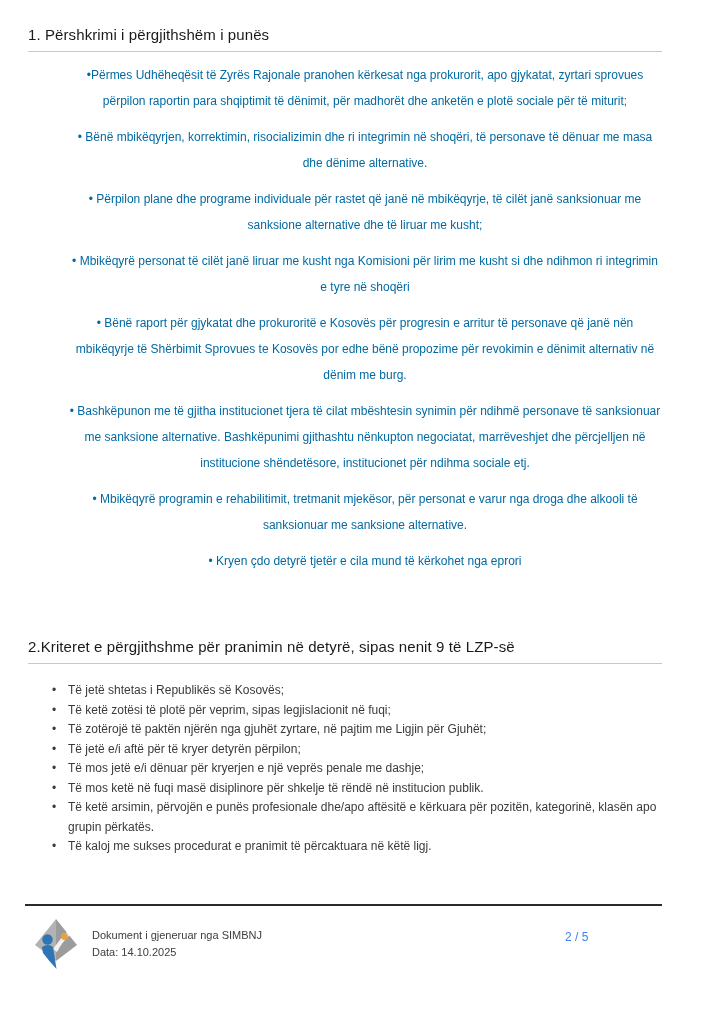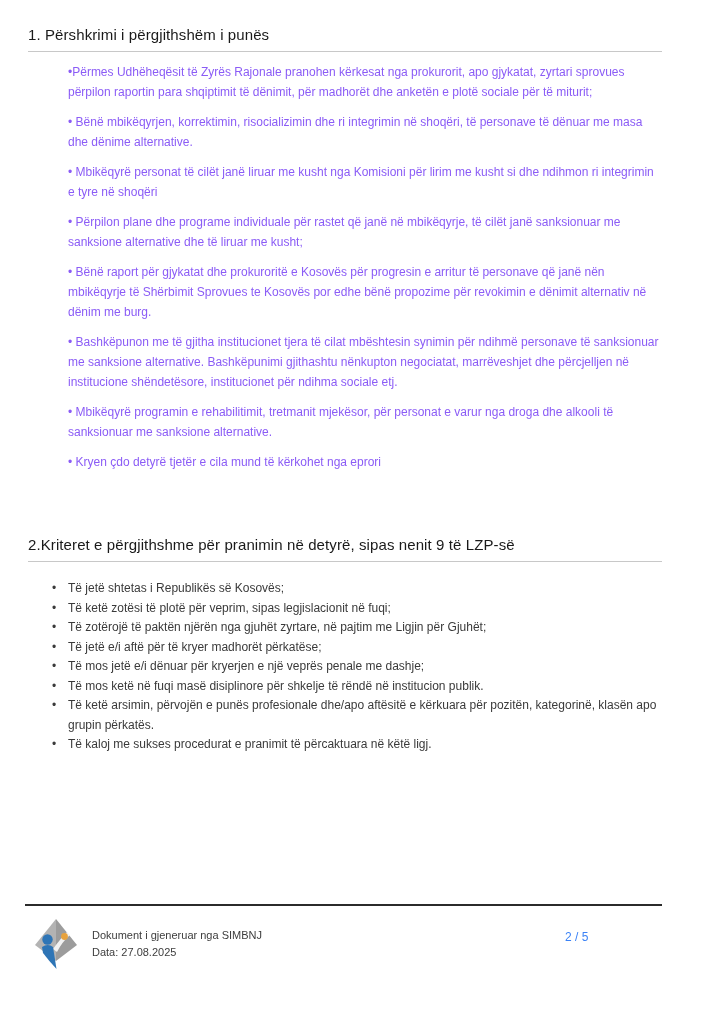--- a/index.html
+++ b/index.html
@@ -22,24 +22,24 @@
     letter-spacing: 0.1px;
   }
   .title-rule {
     height: 0;
     border-bottom: 1px solid #c8c8c8;
     margin-top: 8px;
   }
   .paras { margin-left: 40px; margin-top: 2px; }
   .duty-paragraph {
     font-size: 12px;
-    line-height: 20px;
-    color: #8b5cf6;
+    line-height: 26px;
+    color: #0369a1;
     margin: 10px 0;
-    text-align: left;
+    text-align: center;
   }
   .section-criteria { margin-top: 64px; }
   .criteria-list {
     list-style: none;
     margin-top: 17px;
     padding-left: 24px;
   }
   .criterion {
     display: flex;
     font-size: 12px;
@@ -81,22 +81,22 @@
 <body>
 
 <div class="content">
 
   <section>
     <div class="section-title">1. Përshkrimi i përgjithshëm i punës</div>
     <div class="title-rule"></div>
     <div class="paras">
       <p class="duty-paragraph">•Përmes Udhëheqësit të Zyrës Rajonale pranohen kërkesat nga prokurorit, apo gjykatat, zyrtari sprovues përpilon raportin para shqiptimit të dënimit, për madhorët dhe anketën e plotë sociale për të miturit;</p>
       <p class="duty-paragraph">• Bënë mbikëqyrjen, korrektimin, risocializimin dhe ri integrimin në shoqëri, të personave të dënuar me masa dhe dënime alternative.</p>
+      <p class="duty-paragraph">• Përpilon plane dhe programe individuale për rastet që janë në mbikëqyrje, të cilët janë sanksionuar me sanksione alternative dhe të liruar me kusht;</p>
       <p class="duty-paragraph">• Mbikëqyrë personat të cilët janë liruar me kusht nga Komisioni për lirim me kusht si dhe ndihmon ri integrimin e tyre në shoqëri</p>
-      <p class="duty-paragraph">• Përpilon plane dhe programe individuale për rastet që janë në mbikëqyrje, të cilët janë sanksionuar me sanksione alternative dhe të liruar me kusht;</p>
       <p class="duty-paragraph">• Bënë raport për gjykatat dhe prokuroritë e Kosovës për progresin e arritur të personave që janë nën mbikëqyrje të Shërbimit Sprovues te Kosovës por edhe bënë propozime për revokimin e dënimit alternativ në dënim me burg.</p>
       <p class="duty-paragraph">• Bashkëpunon me të gjitha institucionet tjera të cilat mbështesin synimin për ndihmë personave të sanksionuar me sanksione alternative. Bashkëpunimi gjithashtu nënkupton negociatat, marrëveshjet dhe përcjelljen në institucione shëndetësore, institucionet për ndihma sociale etj.</p>
       <p class="duty-paragraph">• Mbikëqyrë programin e rehabilitimit, tretmanit mjekësor, për personat e varur nga droga dhe alkooli të sanksionuar me sanksione alternative.</p>
       <p class="duty-paragraph">• Kryen çdo detyrë tjetër e cila mund të kërkohet nga eprori</p>
     </div>
   </section>
 
   <section class="section-criteria">
     <div class="section-title">2.Kriteret e përgjithshme për pranimin në detyrë, sipas nenit 9 të LZP-së</div>
     <div class="title-rule"></div>
@@ -108,21 +108,21 @@
       <li class="criterion">
           <span class="bullet-marker">•</span>
           <span>Të ketë zotësi të plotë për veprim, sipas legjislacionit në fuqi;</span>
         </li>
       <li class="criterion">
           <span class="bullet-marker">•</span>
           <span>Të zotërojë të paktën njërën nga gjuhët zyrtare, në pajtim me Ligjin për Gjuhët;</span>
         </li>
       <li class="criterion">
           <span class="bullet-marker">•</span>
-          <span>Të jetë e/i aftë për të kryer madhorët përkatëse;</span>
+          <span>Të jetë e/i aftë për të kryer detyrën përpilon;</span>
         </li>
       <li class="criterion">
           <span class="bullet-marker">•</span>
           <span>Të mos jetë e/i dënuar për kryerjen e një veprës penale me dashje;</span>
         </li>
       <li class="criterion">
           <span class="bullet-marker">•</span>
           <span>Të mos ketë në fuqi masë disiplinore për shkelje të rëndë në institucion publik.</span>
         </li>
       <li class="criterion">
@@ -146,17 +146,17 @@
         <polygon points="23,1 2,27 23,43" fill="#b3b3b3"></polygon>
         <polygon points="23,1 44,27 23,43" fill="#9c9c9c"></polygon>
         <path d="M20 31 Q28 20 34 14 L37 17 Q29 24 24 34 Z" fill="#f2f2f2"></path>
         <circle cx="31.5" cy="18.5" r="3.4" fill="#e8a23c"></circle>
         <circle cx="14.5" cy="21.5" r="5.2" fill="#2e75b6"></circle>
         <path d="M9 29 Q15 25 20 29 L23.5 51 Q16 43 10 35 Z" fill="#2e75b6"></path>
       </svg>
     </div>
     <div class="footer-text">
       <div>Dokument i gjeneruar nga SIMBNJ</div>
-      <div>Data: 27.08.2025</div>
+      <div>Data: 14.10.2025</div>
     </div>
   </div>
   <div class="page-indicator">2 / 5</div>
 </footer>
 
 </body></html>

